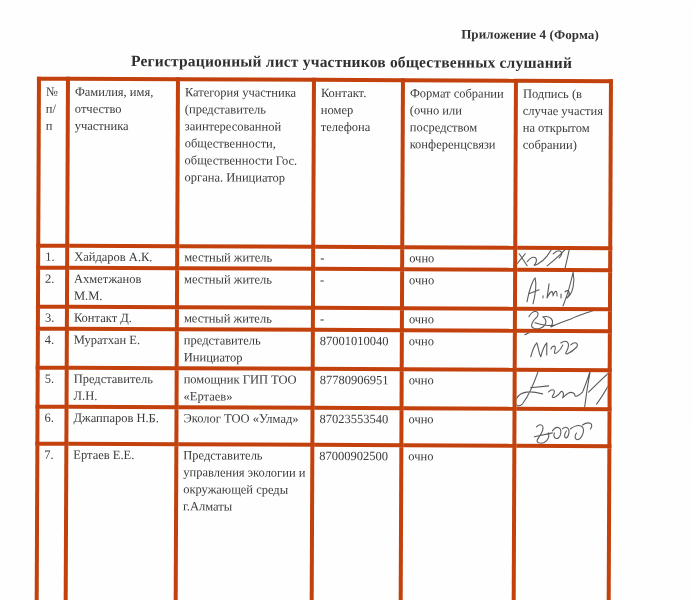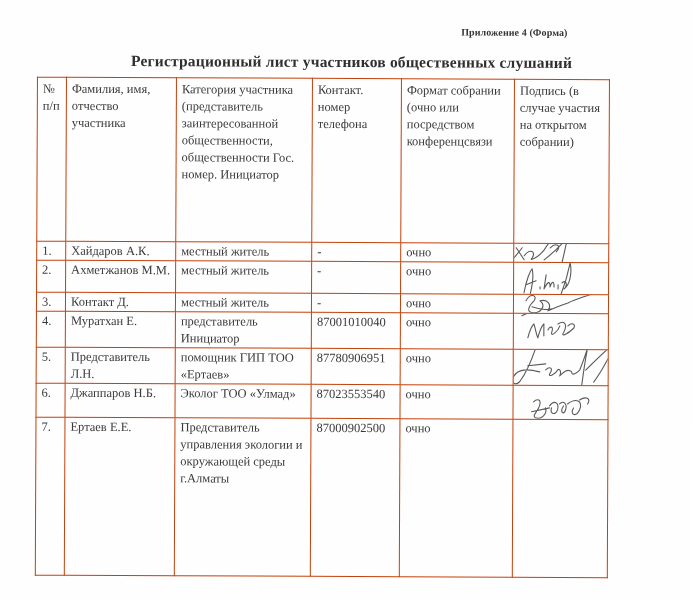--- a/index.html
+++ b/index.html
@@ -20,21 +20,21 @@
       left: 0; top: 0;
       width: 693px; height: 600px;
       background: #fefefe;
       transform: rotate(0.25deg);
       transform-origin: 50% 50%;
     }
     .appendix-label {
       position: absolute;
       left: 460px;
       top: 26px;
-      font-size: 10px;
+      font-size: 13px;
       font-weight: bold;
       color: #333;
       letter-spacing: 0.1px;
     }
     .doc-title {
       position: absolute;
       left: 130px;
       top: 53px;
       font-size: 15.5px;
       font-weight: bold;
@@ -45,21 +45,21 @@
       position: absolute;
       left: 36px;
       top: 78px;
       border-collapse: collapse;
       table-layout: fixed;
       font-size: 12.5px;
       line-height: 17px;
       color: #3a3a3a;
     }
     table.reg td, table.reg th {
-      border: 1px solid #c2410c;
+      border: 4px solid #c2410c;
       vertical-align: top;
       padding: 1px 4px 0 5px;
       text-align: left;
       font-weight: normal;
       overflow: hidden;
     }
     table.reg th {
       padding-top: 3px;
       height: 160px;
     }
@@ -112,21 +112,21 @@
         <col class="c-name">
         <col class="c-cat">
         <col class="c-phone">
         <col class="c-format">
         <col class="c-sign">
     </colgroup>
     <thead>
       <tr>
         <th>№ п/п</th>
         <th>Фамилия, имя, отчество участника</th>
-        <th>Категория участника (представитель заинтересованной общественности, общественности Гос. номер. Инициатор</th>
+        <th>Категория участника (представитель заинтересованной общественности, общественности Гос. органа. Инициатор</th>
         <th>Контакт. номер телефона</th>
         <th>Формат собрании (очно или посредством конференцсвязи</th>
         <th>Подпись (в случае участия на открытом собрании)</th>
       </tr>
     </thead>
     <tbody>
       <tr class="r1">
         <td>1.</td>
         <td>Хайдаров А.К.</td>
         <td>местный житель</td>

